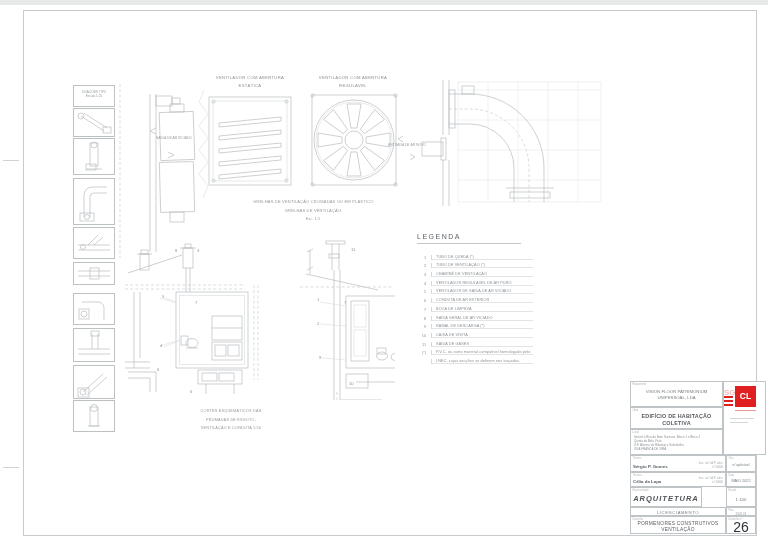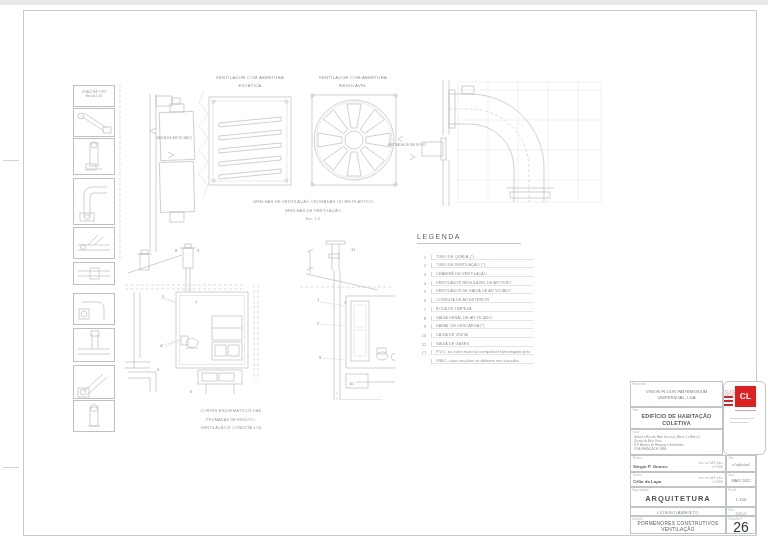--- a/index.html
+++ b/index.html
@@ -349,21 +349,21 @@
     </div>
     <div class="cell" style="left:0;top:48px;width:93px;height:26px;">
       <span class="cl-lab">Local</span>
       <div style="margin:4.5px 0 0 3px;">
         <div class="tb-loc">Imóvel à Rua do Bom Sucesso, Bloco 1 e Bloco 2</div>
         <div class="tb-loc">Quinta da Bela Vista</div>
         <div class="tb-loc">U.F. Alverca do Ribatejo e Sobralinho</div>
         <div class="tb-loc">VILA FRANCA DE XIRA</div>
       </div>
     </div>
-    <div class="cell" style="left:93px;top:0;width:43px;height:74px;border-radius:6px;">
+    <div class="cell" style="left:93px;top:0;width:43px;height:74px;">
       <span class="logo-ghost">SG</span>
       <div class="logo-box">CL</div>
       <div class="stripe" style="top:14px;"></div>
       <div class="stripe" style="top:18px;"></div>
       <div class="stripe" style="top:22px;"></div>
       <div class="smudge" style="left:11px;top:28px;width:21px;background:#e89a98;"></div>
       <div class="smudge" style="left:6px;top:36px;width:24px;"></div>
       <div class="smudge" style="left:6px;top:40px;width:18px;"></div>
     </div>
     <div class="cell" style="left:0;top:74px;width:96px;height:17px;">
@@ -381,21 +381,21 @@
       <span class="cl-lab">Técnico</span>
       <div style="display:flex;justify-content:space-between;align-items:flex-end;height:100%;padding:0 2px 2px 2px;box-sizing:border-box;">
         <span class="tb-name">Célia da Lapa</span>
         <span class="tb-note"><span>Insc. na O.A.P. sob o</span><br><span>n.º 00000</span></span>
       </div>
     </div>
     <div class="cell tc" style="left:96px;top:91px;width:30px;height:15px;">
       <span class="cl-lab">Data</span>
       <div class="tb-small" style="margin-top:6px;">MAIO 2022</div>
     </div>
-    <div class="cell tc" style="left:0;top:106px;width:96px;height:20px;">
+    <div class="cell tc" style="left:0;top:106px;width:72px;height:20px;font-style:italic;">
       <span class="cl-lab">Especialidade</span>
       <div class="tb-spec" style="margin-top:6px;">ARQUITETURA</div>
     </div>
     <div class="cell tc" style="left:96px;top:106px;width:30px;height:20px;">
       <span class="cl-lab">Escala</span>
       <div class="tb-small" style="margin-top:9px;font-size:4.4px;">1:100</div>
     </div>
     <div class="cell tc" style="left:0;top:126px;width:96px;height:9px;">
       <div class="tb-phase" style="margin-top:2px;">LICENCIAMENTO</div>
     </div>

